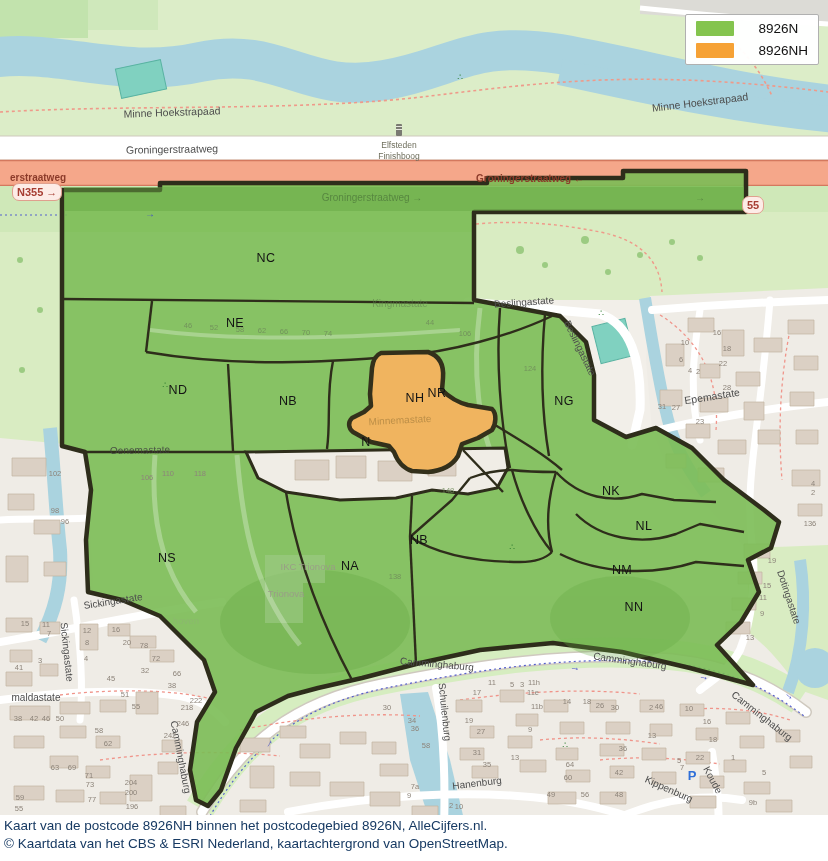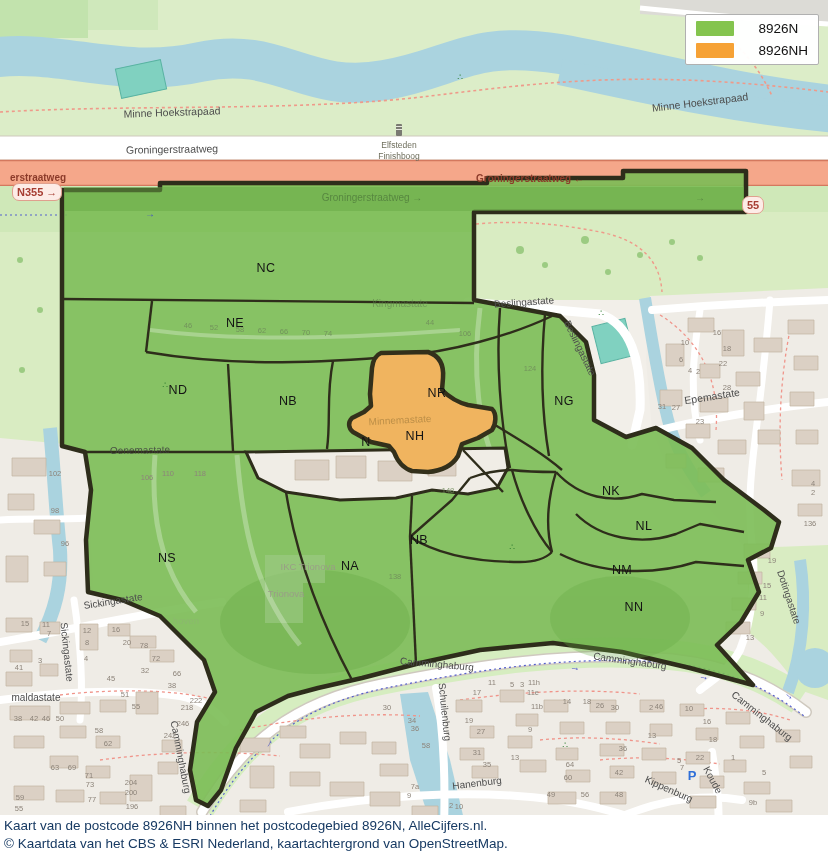--- a/index.html
+++ b/index.html
@@ -221,26 +221,26 @@
       </g>
 
       <path id="poly-8926NH" d="M381,353 L428,352 C440,356 444,366 443,378 L442,390 C448,396 456,402 468,405
                L492,409 C497,414 496,424 492,430 L478,438 L462,444 L458,456
                C452,466 440,471 428,472 L412,471 C402,468 397,460 394,452
                L389,446 L371,442 L353,432 C348,428 348,422 352,418
                L364,412 L371,406 L370,394 L372,368 C373,360 376,355 381,353 Z" fill="#f0b45f" stroke="#33301b" stroke-width="4.5" stroke-linejoin="round"></path>
     </svg>
 
     <div id="regions">
-        <div class="rlabel" style="left: 266px; top: 258px; margin-top: 10px;">NC</div>
+        <div class="rlabel" style="left: 266px; top: 258px;">NC</div>
         <div class="rlabel" style="left: 235px; top: 323px;">NE</div>
         <div class="rlabel" style="left: 178px; top: 390px;">ND</div>
         <div class="rlabel" style="left: 288px; top: 401px;">NB</div>
         <div class="rlabel" style="left: 437px; top: 393px;">NR</div>
-        <div class="rlabel" style="left: 415px; top: 436px;">NH</div>
+        <div class="rlabel" style="left: 415px; top: 398px;">NH</div>
         <div class="rlabel" style="left: 366px; top: 442px;">N</div>
         <div class="rlabel" style="left: 564px; top: 401px;">NG</div>
         <div class="rlabel" style="left: 611px; top: 491px;">NK</div>
         <div class="rlabel" style="left: 644px; top: 526px;">NL</div>
         <div class="rlabel" style="left: 622px; top: 570px;">NM</div>
         <div class="rlabel" style="left: 634px; top: 607px; text-align: center;">NN</div>
         <div class="rlabel" style="left: 419px; top: 540px;">NB</div>
         <div class="rlabel" style="left: 167px; top: 558px;">NS</div>
         <div class="rlabel" style="left: 350px; top: 566px;">NA</div>
       </div>
@@ -286,21 +286,21 @@
         <div class="hn" style="left: 813px; top: 483px;">4</div>
         <div class="hn" style="left: 813px; top: 492px;">2</div>
         <div class="hn" style="left: 810px; top: 523px;">136</div>
         <div class="hn" style="left: 772px; top: 560px;">19</div>
         <div class="hn" style="left: 767px; top: 585px;">15</div>
         <div class="hn" style="left: 763px; top: 597px;">11</div>
         <div class="hn" style="left: 762px; top: 613px;">9</div>
         <div class="hn" style="left: 750px; top: 637px;">13</div>
         <div class="hn" style="left: 55px; top: 473px;">102</div>
         <div class="hn" style="left: 55px; top: 510px;">98</div>
-        <div class="hn" style="left: 65px; top: 543px;">96</div>
+        <div class="hn" style="left: 65px; top: 521px;">96</div>
         <div class="hn" style="left: 147px; top: 477px;">106</div>
         <div class="hn" style="left: 168px; top: 473px;">110</div>
         <div class="hn" style="left: 200px; top: 473px;">118</div>
         <div class="hn" style="left: 25px; top: 623px;">15</div>
         <div class="hn" style="left: 46px; top: 624px;">11</div>
         <div class="hn" style="left: 49px; top: 633px;">7</div>
         <div class="hn" style="left: 40px; top: 660px;">3</div>
         <div class="hn" style="left: 19px; top: 667px;">41</div>
         <div class="hn" style="left: 87px; top: 630px;">12</div>
         <div class="hn" style="left: 87px; top: 642px;">8</div>

